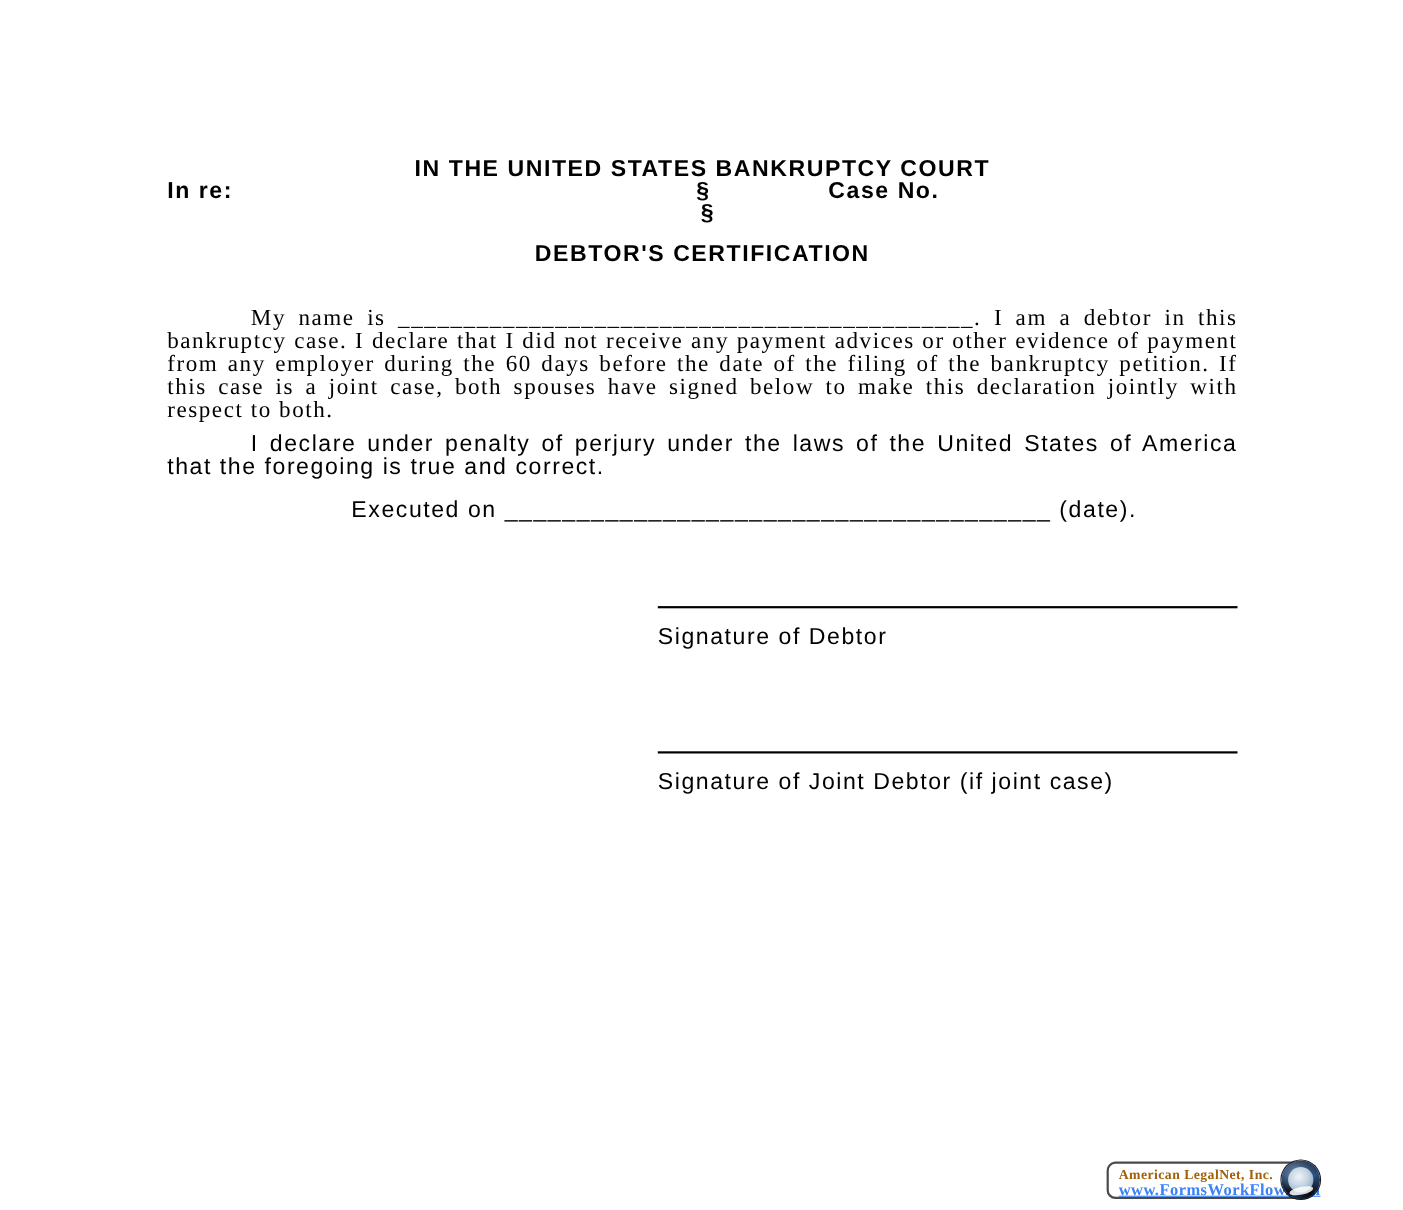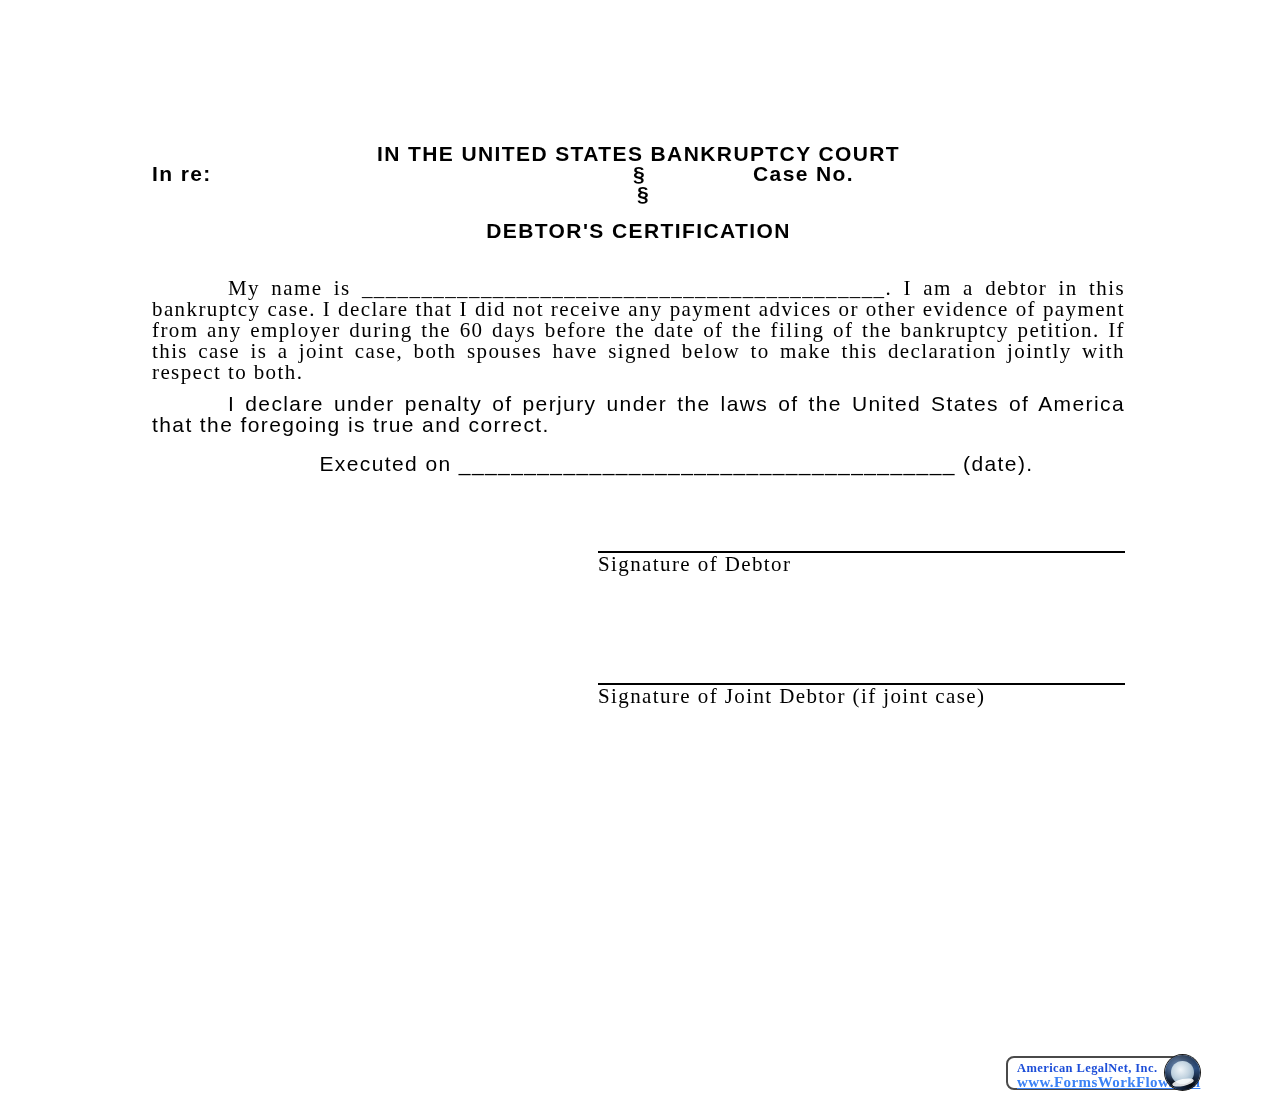--- a/index.html
+++ b/index.html
@@ -50,37 +50,37 @@
   }
   .para1 { top: 278px; font-family: Liberation Serif, serif; }
   .para2 { top: 393px; }
   .executed { top: 453px; text-align: center; }
 
   
   .sig { position: absolute; left: 598px; width: 527px; }
   .sig1 { top: 551px; }
   .sig2 { top: 649px; margin-top: 34px; }
   .sig-line { border-top: 2px solid #000000; height: 0; }
-  .sig-label { padding-top: 1px; font-family: Liberation Serif, serif; }
+  .sig-label { padding-top: 15px; }
 
   
   .footer-box {
     position: absolute;
     left: 1006px; top: 1056px;
     width: 184px; height: 30px;
     border: 2px solid #4a4a4a;
     border-radius: 8px;
     background: #ffffff;
     font-family: "Liberation Serif", "DejaVu Serif", serif;
     letter-spacing: 0.4px;
     line-height: normal;
   }
   .footer-company {
     position: absolute; left: 9px; top: 3px;
-    font-size: 12.5px; font-weight: bold; color: #1d4ed8;
+    font-size: 12.5px; font-weight: bold; color: #a16207;
     white-space: nowrap;
   }
   .footer-link {
     position: absolute; left: 9px; top: 16px;
     font-size: 15px; font-weight: bold;
     color: #3b82f6; 
     text-decoration: underline;
     white-space: nowrap;
     cursor: pointer;
   }

